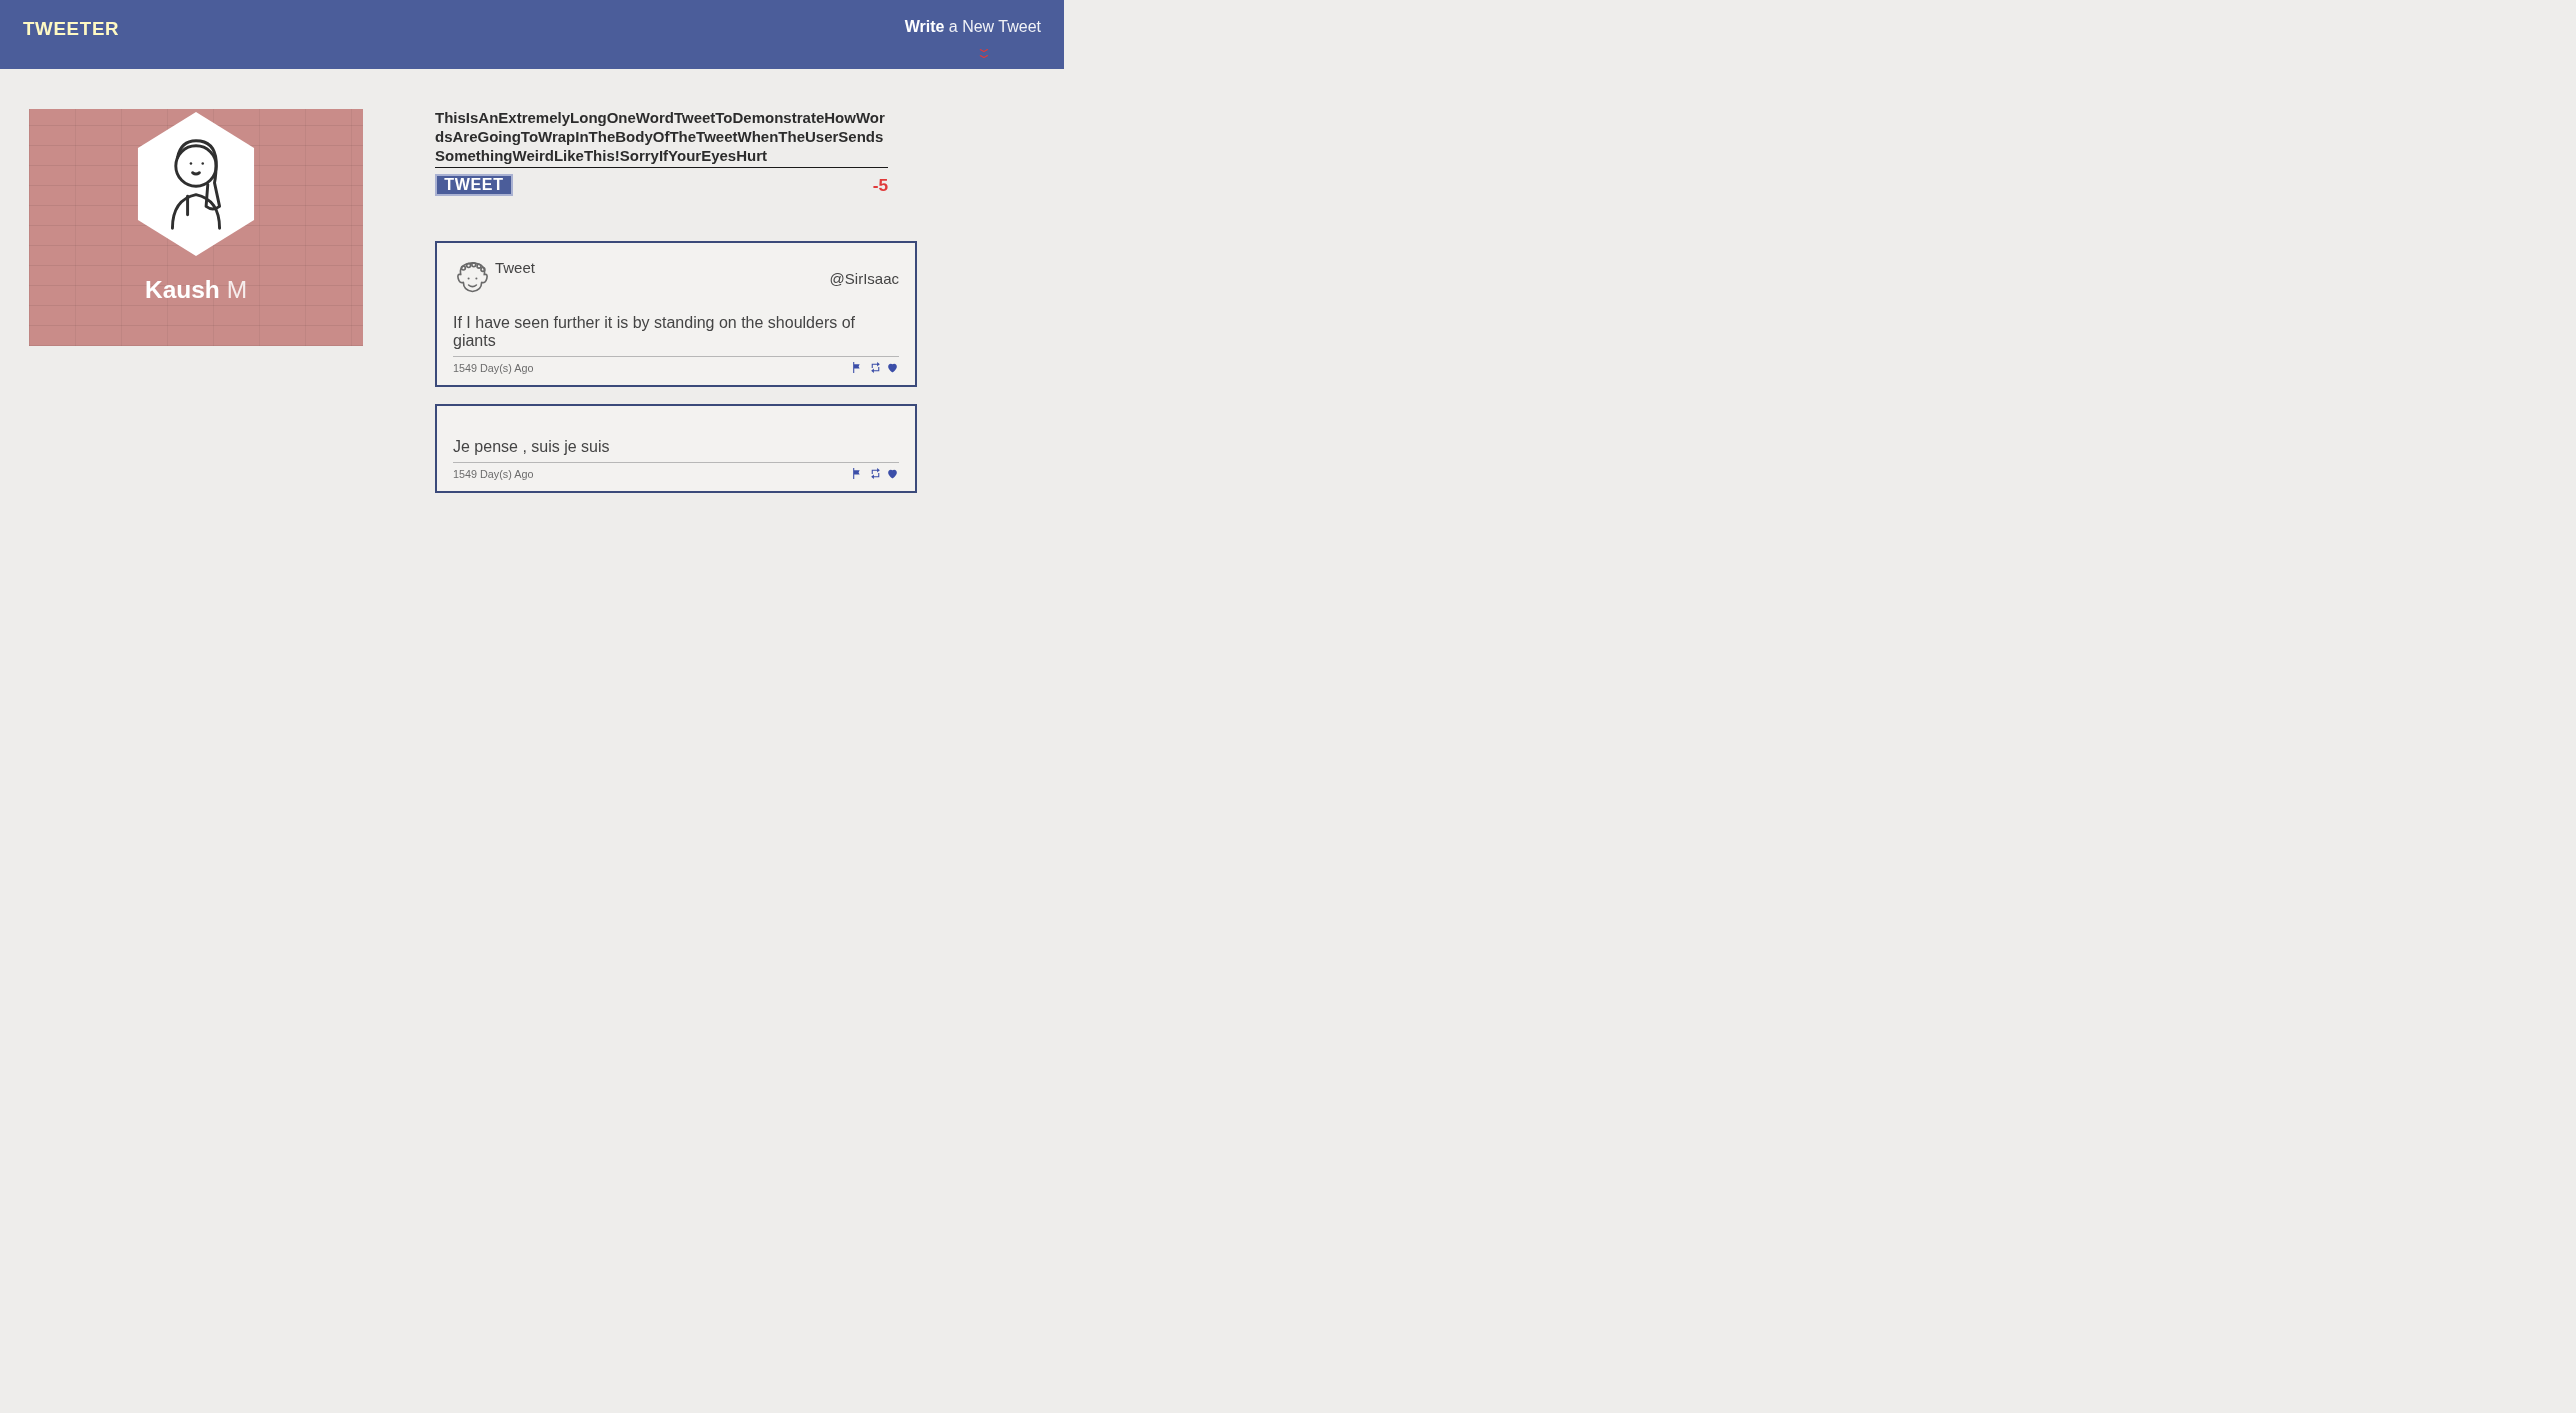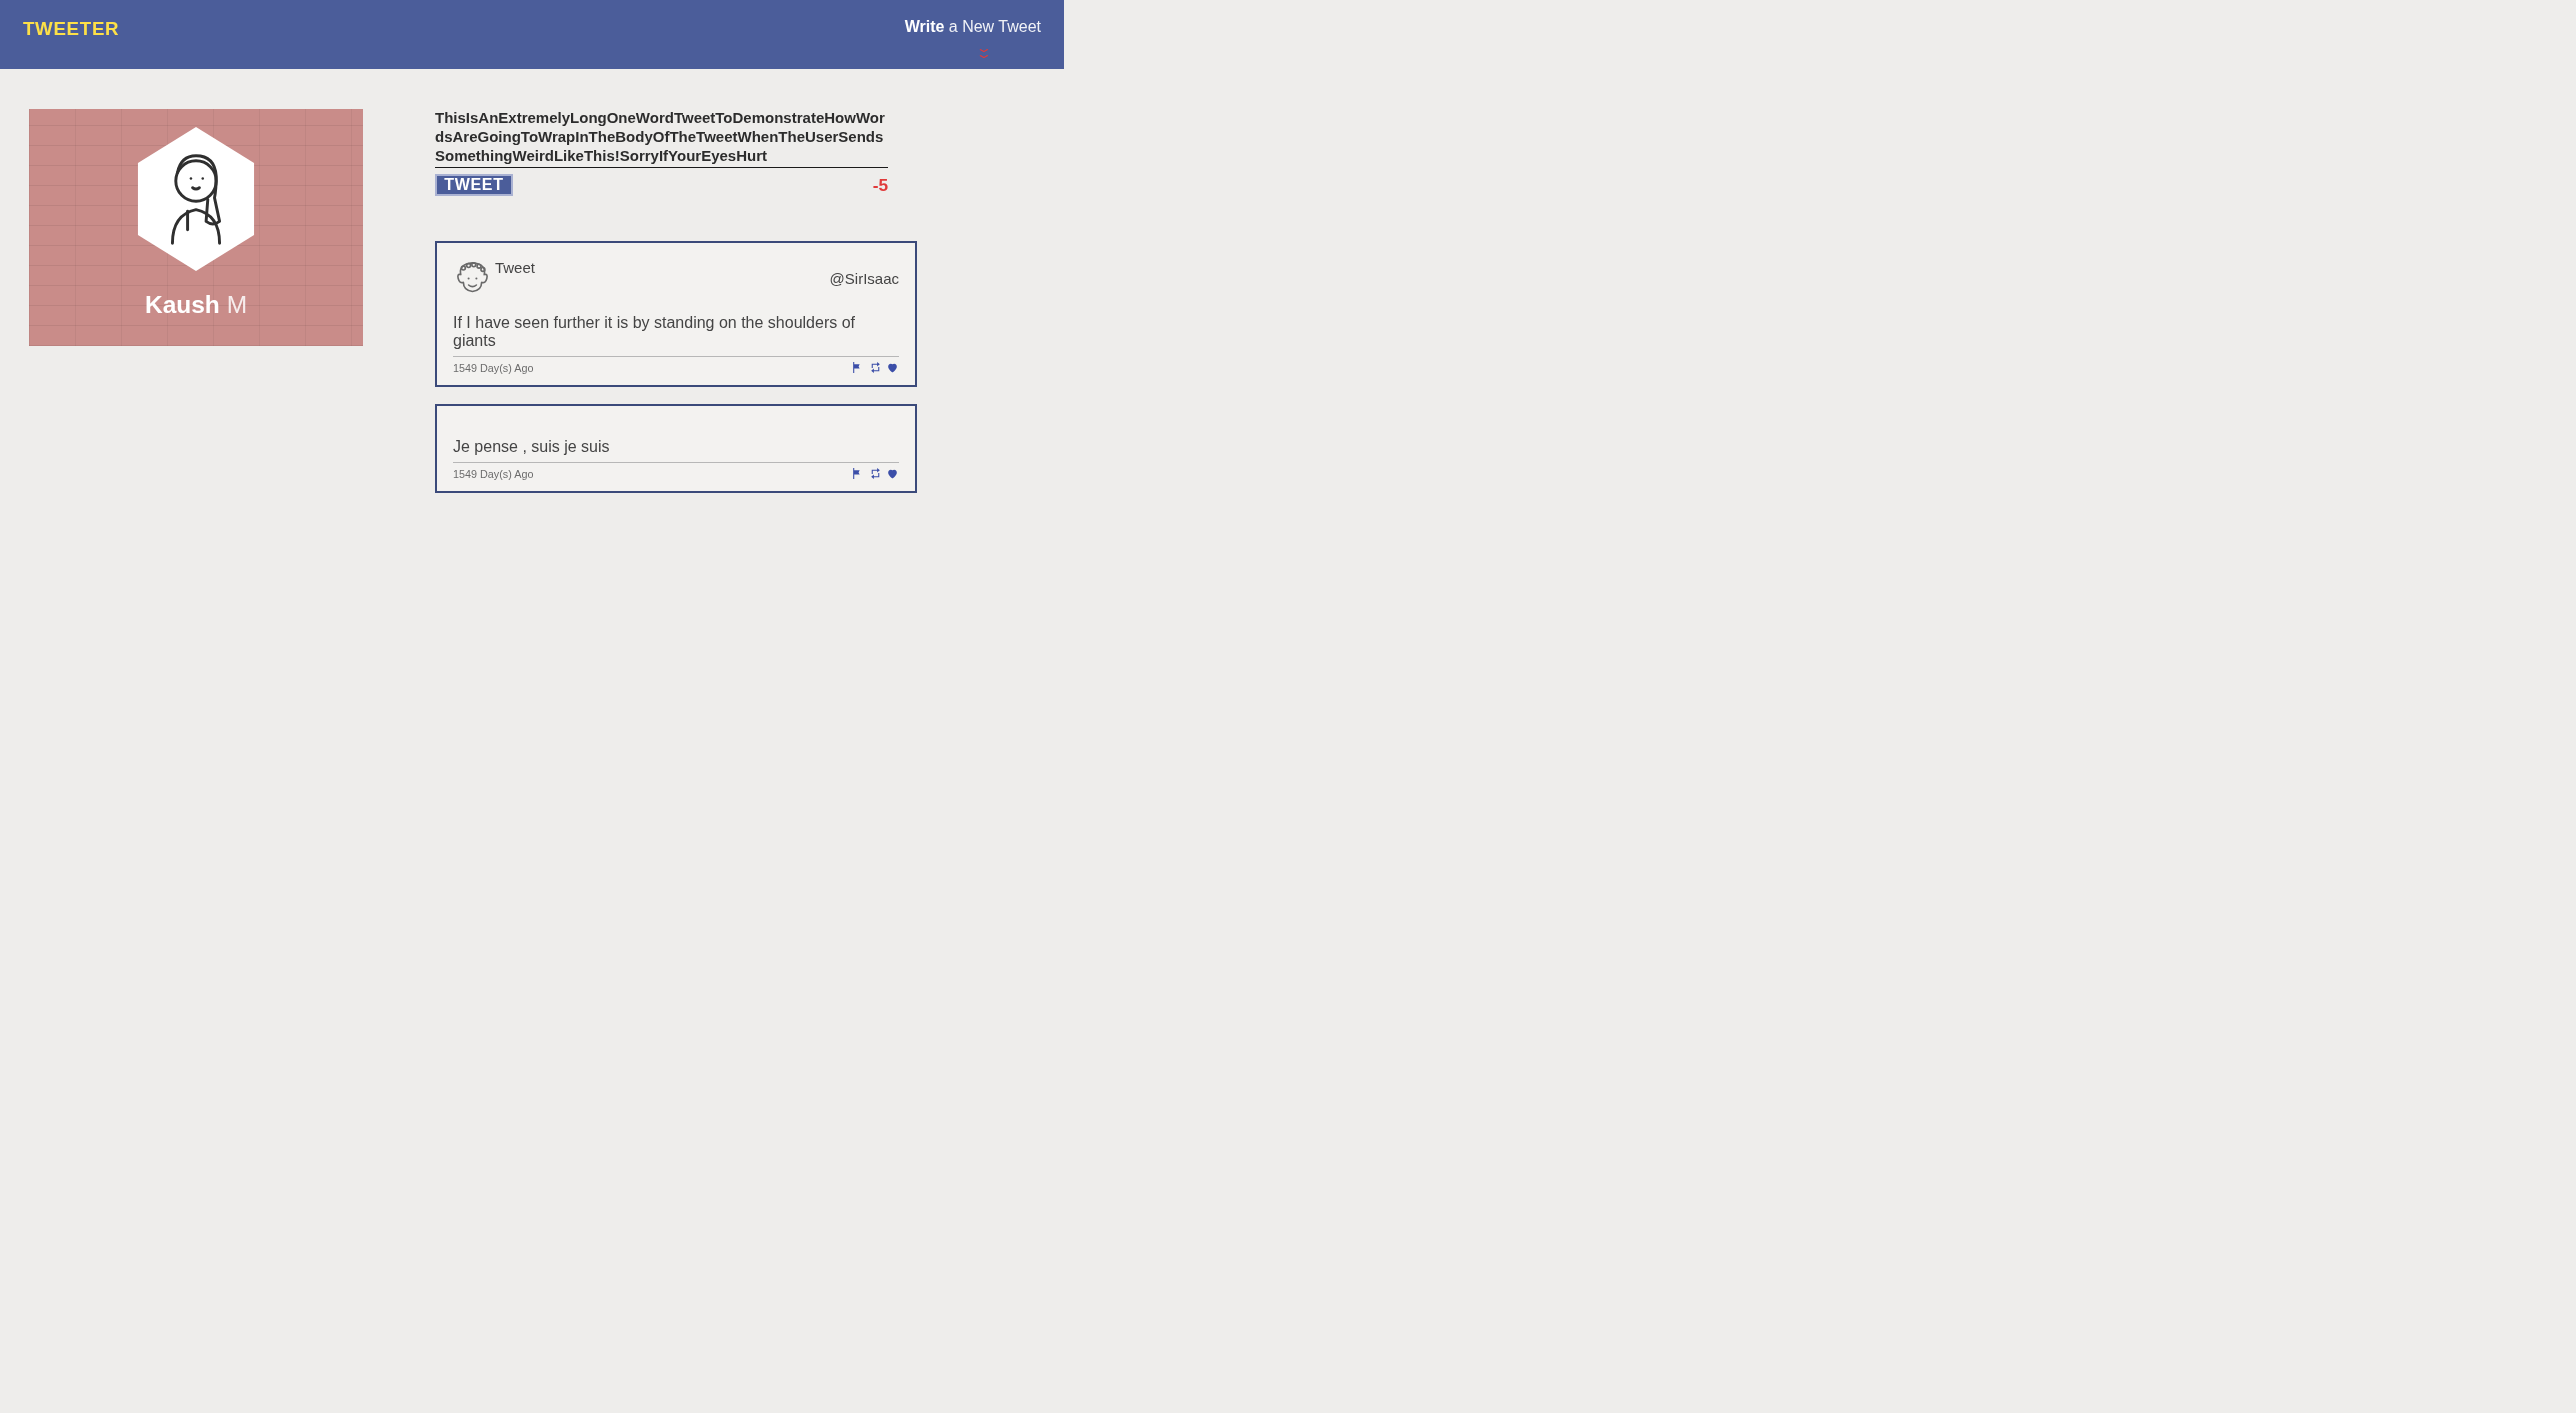--- a/index.html
+++ b/index.html
@@ -31,21 +31,21 @@
     padding:18px 23px 0 23px;
     color:#fff;
     position:relative;
   }
   .logo{
     font-family:Impact,"Arial Black",sans-serif;
     font-weight:900;
     letter-spacing:0.7px;
     font-size:18.7px;
     text-transform:uppercase;
-    color:#fde047;
+    color:#fef9c3;
   }
   .compose-area{
     text-align:right;
     font-size:16px;
   }
   .compose-area .strong{font-weight:700;}
   .compose-area .light{font-weight:300;opacity:.92;}
   .chevrons{
     position:absolute;
     right:75px;
@@ -71,21 +71,21 @@
     width:334px;
     height:237px;
     background:
       repeating-linear-gradient(0deg, rgba(0,0,0,.07) 0 0.7px, transparent 0.7px 20px),
       repeating-linear-gradient(90deg, rgba(0,0,0,.05) 0 0.7px, transparent 0.7px 46px),
       var(--rose);
     display:flex;
     flex-direction:column;
     align-items:center;
     justify-content:flex-start;
-    padding-top:18px;
+    padding-top:3px;
   }
   .hexagon{
     width:129px;
     height:144px;
     background:#fff;
     clip-path:polygon(50% 0%, 95% 25%, 95% 75%, 50% 100%, 5% 75%, 5% 25%);
     display:flex;
     align-items:center;
     justify-content:center;
   }

